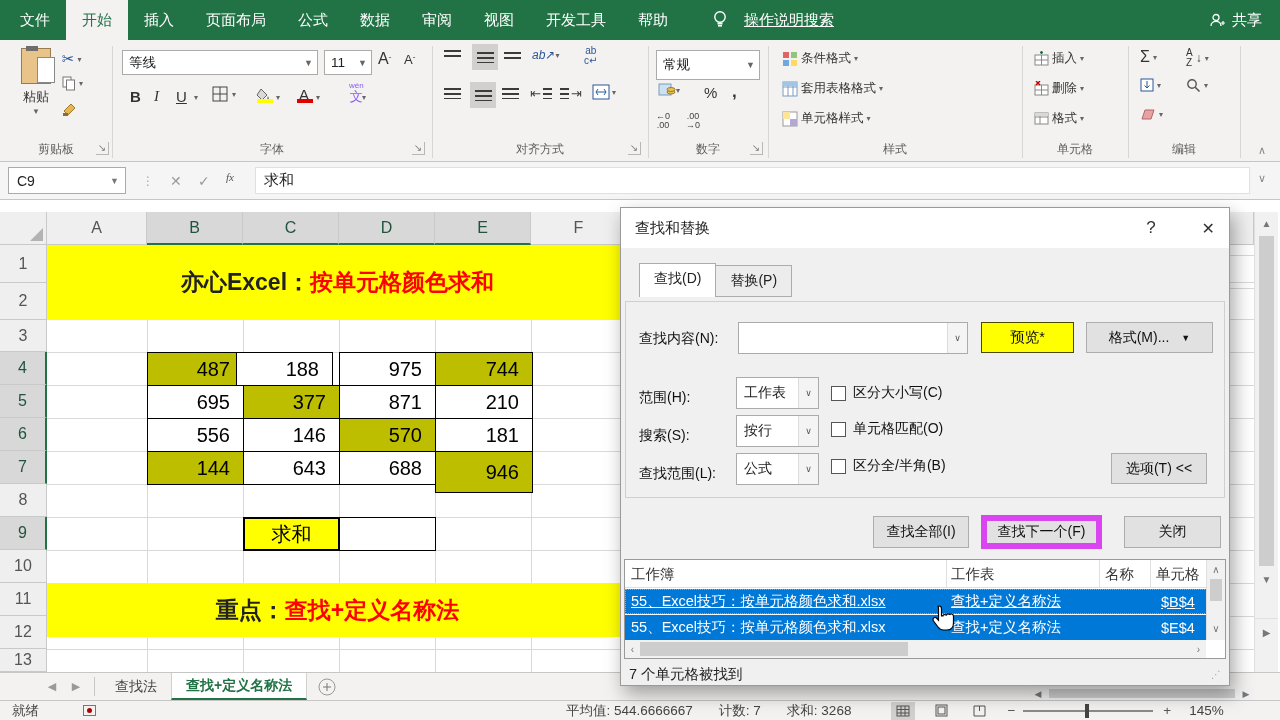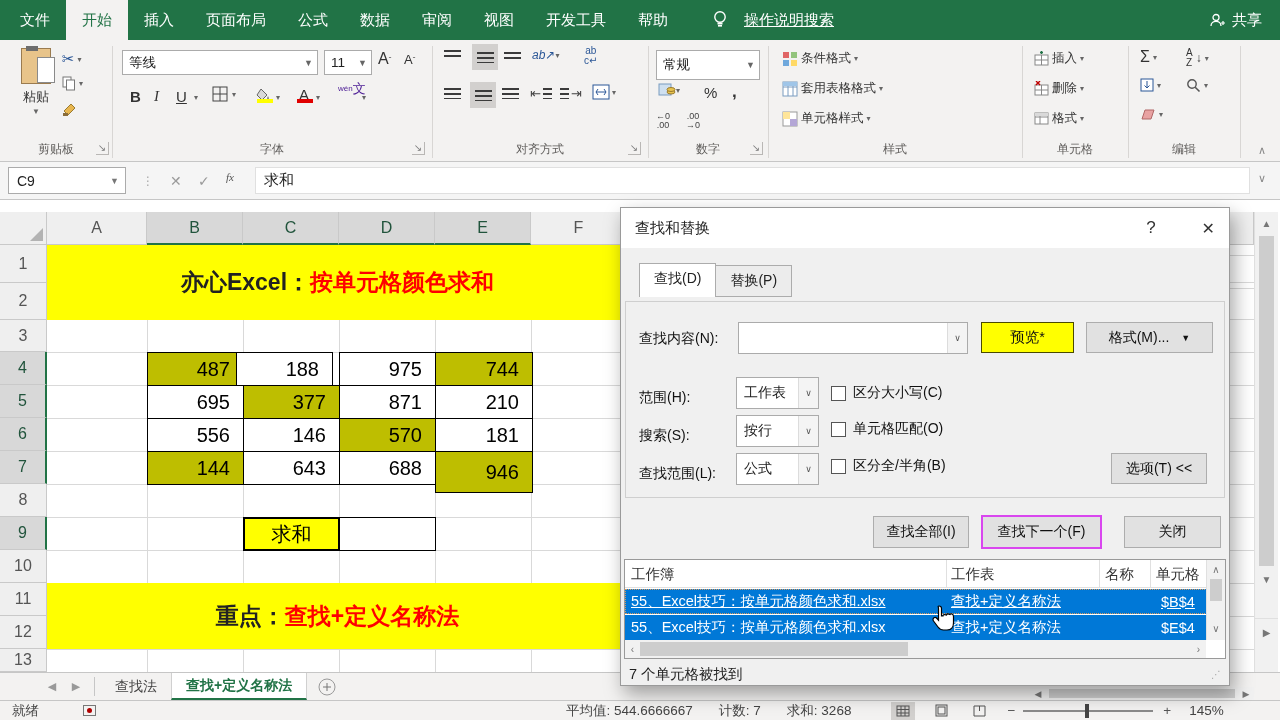--- a/index.html
+++ b/index.html
@@ -179,21 +179,21 @@
           <path d="M5 1 L11 7 L6 12 L1 7 Z" fill="#d9d9d9" stroke="#666"></path>
           <path d="M12 8 q2 3 0 4 q-2-1 0-4" fill="#888"></path>
         </svg>
       <div class="clrbar" style="background:#ffff00"></div>
     </div>
     <div class="rbtn da2" style="left:164px;top:53px">▾</div>
     <div class="rbtn" style="left:182px;top:44px;width:20px;height:20px;font-size:15px">A
       <div class="clrbar" style="background:#e00000"></div>
     </div>
     <div class="rbtn da2" style="left:204px;top:53px">▾</div>
-    <div class="rbtn" style="left:226px;top:42px;flex-direction:row;color:#4c1d95;line-height:1">
+    <div class="rbtn" style="left:237px;top:42px;flex-direction:column;color:#8b5cf6;line-height:1">
       <span style="font-size:8px">wén</span>
         <span style="font-size:13px">文</span>
     </div>
     <div class="rbtn da2" style="left:250px;top:53px">▾</div>
     <div class="glabel">字体</div>
     <div class="launcher" style="left:300px">↘</div>
   </div>
   <div class="gdiv" style="left:432px"></div>
 
   <div class="rgroup" style="left:432px;width:216px">
@@ -450,21 +450,21 @@
     repeating-linear-gradient(90deg,transparent 0 95px,#d9d9d9 95px 96px),
     repeating-linear-gradient(180deg,transparent 0 32px,#d9d9d9 32px 33px);
   background-position:5px 0,0 75px;"></div>
 <div class="abs" style="left:47px;top:282px;width:1207px;height:1px;background:#d9d9d9"></div>
 <div class="abs" style="left:47px;top:319px;width:1207px;height:1px;background:#d9d9d9"></div>
 
 <div class="banner" style="top:245px;height:75px">
   <span>亦心Excel：</span>
     <span class="red">按单元格颜色求和</span>
 </div>
-<div class="banner" style="top:583px;height:66px">
+<div class="banner" style="top:583px;height:54px">
   <span>重点：</span>
     <span class="red">查找+定义名称法</span>
 </div>
 
 <div class="num olive" style="left:147px;top:352px;width:97px;height:34px">
     <span>487</span>
   </div>
 <div class="num" style="left:236px;top:352px;width:97px;height:34px">
     <span>188</span>
   </div>
@@ -635,21 +635,21 @@
       <span class="box"></span>
       <span>区分全/半角(B)</span>
     </div>
   <div class="dbtn" style="left:490px;top:245px;width:96px;height:31px">
       <span>选项(T) &lt;&lt;</span>
     </div>
 
   <div class="dbtn" style="left:252px;top:308px;width:96px;height:32px">
       <span>查找全部(I)</span>
     </div>
-  <div class="dbtn" style="left:360px;top:307px;width:121px;height:34px;border:2px solid #d946ef">
+  <div class="dbtn" style="left:360px;top:307px;width:121px;height:34px;border:6px solid #d946ef">
       <span>查找下一个(F)</span>
     </div>
   <div class="dbtn" style="left:503px;top:308px;width:97px;height:32px">
       <span>关闭</span>
     </div>
 
   <div style="position:absolute;left:3px;top:351px;width:602px;height:100px;background:#fff;border:1px solid #999">
     <div style="position:relative;height:28px;border-bottom:1px solid #e0e0e0">
       <span class="lhdr" style="position:absolute;left:6px;top:5px">工作簿</span>
       <span class="lhdr" style="position:absolute;left:326px;top:5px">工作表</span>

